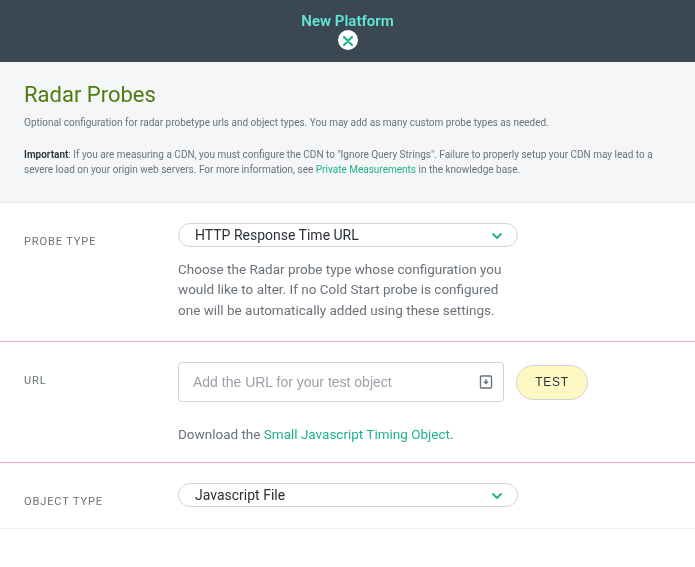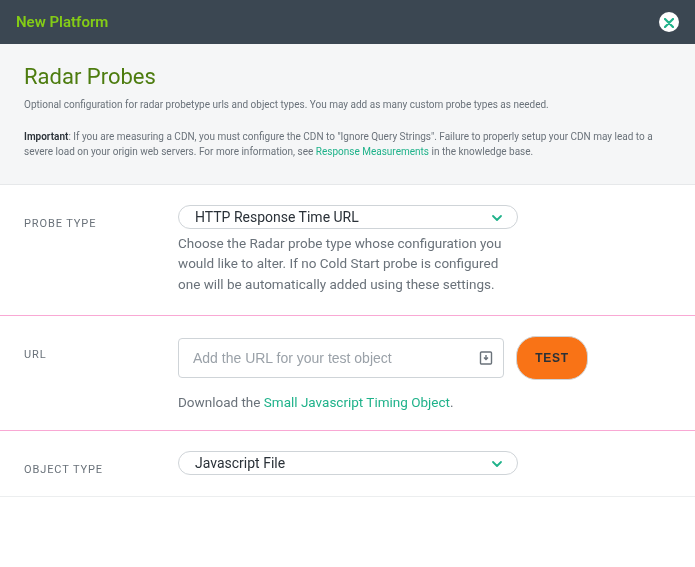--- a/index.html
+++ b/index.html
@@ -5,25 +5,26 @@
     * { box-sizing: border-box; margin: 0; padding: 0; }
     body {
       font-family: -apple-system, BlinkMacSystemFont, "Segoe UI", Roboto, Helvetica, Arial, sans-serif;
       background: #fff;
       width: 695px;
       height: 567px;
       overflow: hidden;
     }
     .modal-header {
       background: #3b4752;
-      color: #84cc16;
+      color: #5eead4;
       padding: 12px 16px;
       display: flex;
       align-items: center;
       justify-content: space-between;
+      flex-direction: column;
     }
     .modal-header h1 {
       font-size: 15px;
       font-weight: 600;
     }
     .close-btn {
       width: 20px;
       height: 20px;
       border-radius: 50%;
       background: #fff;
@@ -90,21 +91,21 @@
       right: 14px;
       top: 50%;
       transform: translateY(-50%);
       width: 12px; height: 12px;
     }
     .select-chevron svg { stroke: #1fb28a; }
     .helper {
       font-size: 13.5px;
       line-height: 1.55;
       color: #6a727a;
-      margin-top: 4px;
+      margin-top: 12px;
       max-width: 340px;
     }
     .url-row {
       display: flex;
       align-items: center;
       gap: 12px;
     }
     .text-input {
       flex: 1;
       border: 1px solid #cfd4d8;
@@ -122,54 +123,54 @@
       position: absolute;
       right: 10px;
       top: 50%;
       transform: translateY(-50%);
       width: 16px; height: 16px;
       color: #6a727a;
     }
     .test-btn {
       border: 1px solid #cfd4d8;
       border-radius: 20px;
-      height: 44px;
+      height: 35px;
       padding: 0 18px;
       font-size: 12px;
       letter-spacing: 0.8px;
-      background: #f97316;
+      background: #fef9c3;
       color: #2a3138;
       cursor: pointer;
-      font-weight: 700;
+      font-weight: 400;
     }
     .download-line {
       font-size: 13.5px;
       color: #6a727a;
-      margin-top: 14px;
+      margin-top: 24px;
     }
   </style>
 </head>
 <body>
 
 <div class="modal-header">
   <h1>New Platform</h1>
   <div class="close-btn">
     <span>
       <svg viewBox="0 0 10 10">
           <path d="M1 1 L9 9 M9 1 L1 9" stroke="#1fb28a" stroke-width="2.2" fill="none" stroke-linecap="round"></path>
         </svg>
     </span>
   </div>
 </div>
 
 <div class="intro">
   <h2>Radar Probes</h2>
   <p>Optional configuration for radar probetype urls and object types. You may add as many custom probe types as needed.</p>
   <p>
-    <strong>Important</strong><span>: If you are measuring a CDN, you must configure the CDN to "Ignore Query Strings". Failure to properly setup your CDN may lead to a severe load on your origin web servers. For more information, see </span><a class="link">Response Measurements</a><span> in the knowledge base.</span>
+    <strong>Important</strong><span>: If you are measuring a CDN, you must configure the CDN to "Ignore Query Strings". Failure to properly setup your CDN may lead to a severe load on your origin web servers. For more information, see </span><a class="link">Private Measurements</a><span> in the knowledge base.</span>
   </p>
 </div>
 
 <div class="form-row">
   <div class="form-label">PROBE TYPE</div>
   <div class="form-control-col">
     <div class="select-wrap">
       <span>HTTP Response Time URL</span>
       <span class="select-chevron">
         <svg viewBox="0 0 12 12" fill="none">

